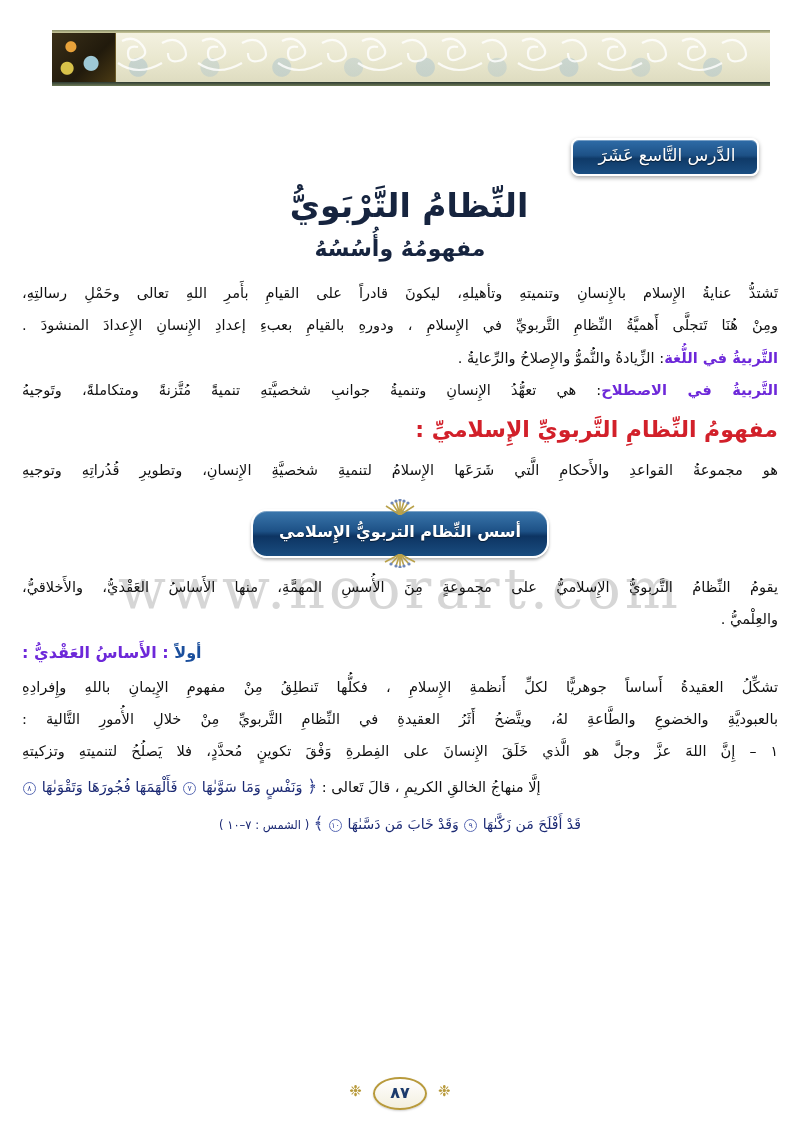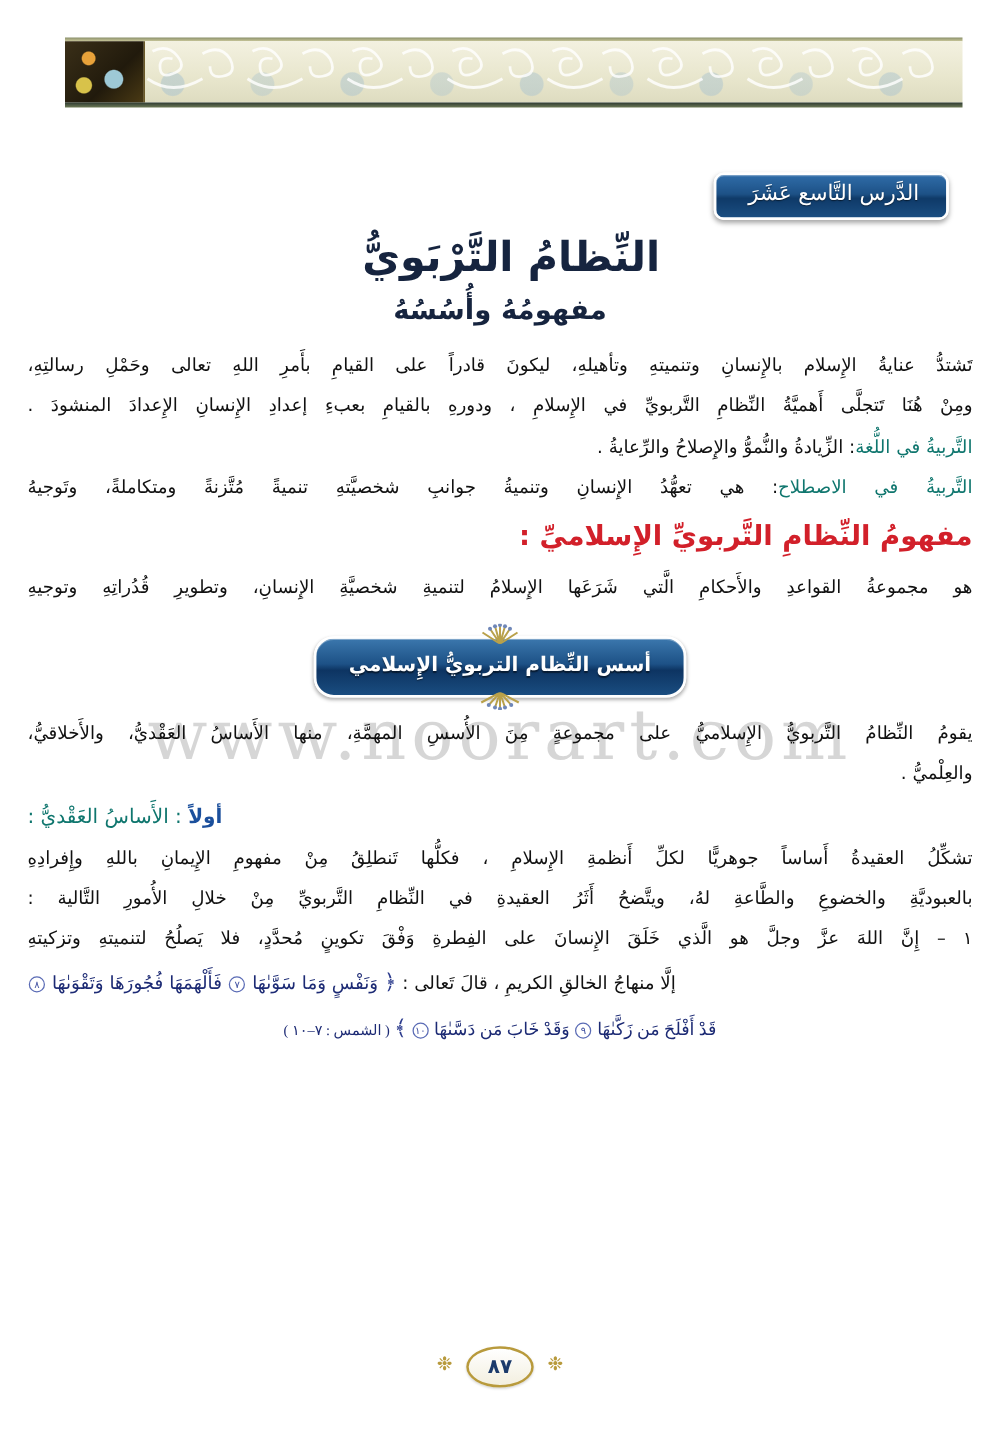--- a/index.html
+++ b/index.html
@@ -94,21 +94,21 @@
     position:absolute; left:22px; top:278px;
     width:756px;
     text-align:justify;
     color:#111111;
     font-size:14.6px;
     line-height:2.08;
   }
   .content p{ margin:0 0 2px 0; }
   .para-justify{ text-align:justify; text-align-last:justify; }
 
-  .red-head{ color:#0f766e; font-weight:normal; }
+  .red-head{ color:#6d28d9; font-weight:bold; }
   .blue-head{ color:#1b4f9c; font-weight:bold; }
 
   .red-title-line{
     color:#d2202a; font-weight:bold; font-size:22px;
     text-align:right; margin:8px 0 2px 0;
   }
   .heading-ordinal{
     font-size:16px; margin:6px 0 2px 0; text-align:left;
   }
 
@@ -143,21 +143,20 @@
     width:70px; height:14px; position:relative;
   }
 
   
   .verse-block{
     color:#20307e;
     text-align:center;
     font-size:14px;
     line-height:2.0;
     margin-top:2px;
-    font-family:Liberation Serif, serif;
   }
   .verse-text{ color:#1c2a74; }
   .ayah-mark{
     display:inline-block;
     border:1px solid #5a6bb5;
     border-radius:50%;
     width:13px; height:13px;
     line-height:11px;
     font-size:8px;
     text-align:center;

